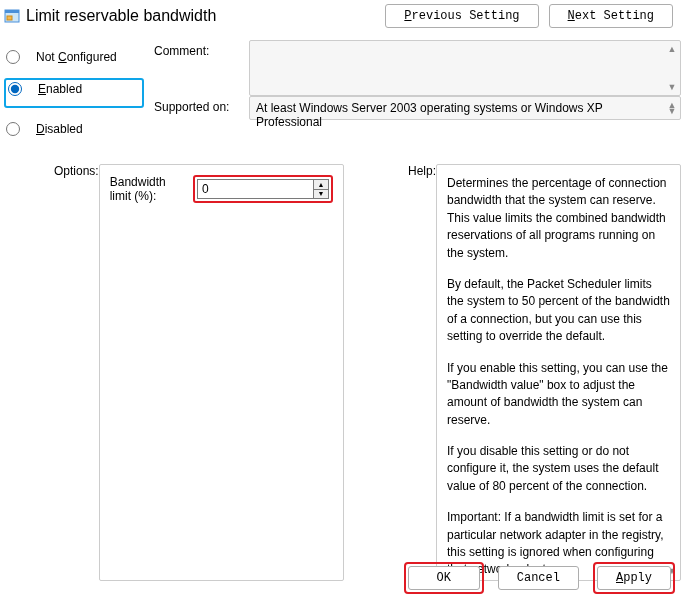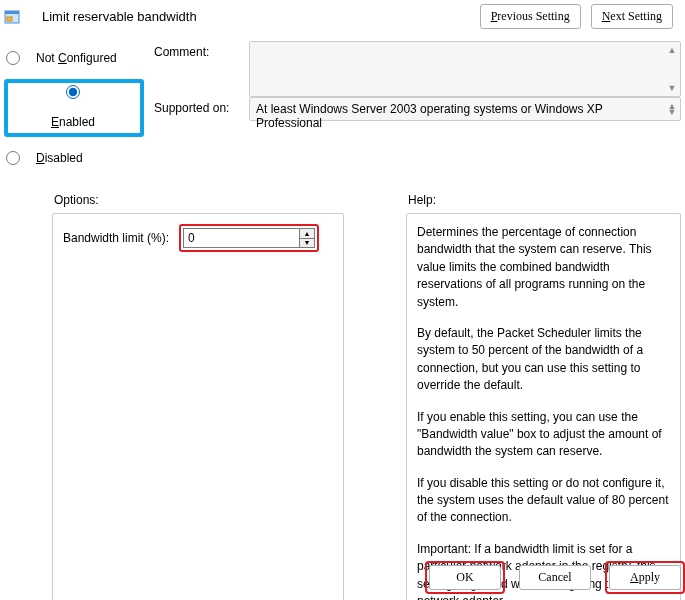--- a/index.html
+++ b/index.html
@@ -16,52 +16,51 @@
   .top-row {
     display: flex;
     align-items: center;
     padding: 4px 4px 0 4px;
   }
   .title-icon {
     width: 16px; height: 16px;
     margin: 0 6px 0 0;
     display: inline-flex;
   }
-  .title-text { flex: 1; font-size: 13px; margin-left: 16px; }
+  .title-text { flex: 1; font-size: 16px; }
   .top-buttons { display: flex; gap: 10px; margin-right: 8px; }
   .btn {
     background: #fff;
     border: 1px solid #adadad;
     border-radius: 3px;
-    padding: 4px 10px;
+    padding: 4px 18px;
     font-size: 12px;
     cursor: pointer;
-    font-family: Liberation Serif, serif;
+    font-family: Liberation Mono, monospace;
   }
   .u { text-decoration: underline; }
 
   .upper-body {
     display: flex;
     padding: 12px 4px 0 4px;
     gap: 10px;
   }
   .radios { width: 140px; padding-top: 6px; }
   .radio-row {
     display: flex; align-items: center;
     gap: 16px; padding: 4px 2px; margin-bottom: 10px;
     border-radius: 2px;
   }
   .radio-row input[type=radio] { margin: 0; width: 14px; height: 14px; accent-color: #0067c0;}
   .radio-row label { cursor: pointer; }
   .highlight-red {
-    border: 4px solid #0ea5e9;
+    border: 2px solid #0ea5e9;
     border-radius: 3px;
-    padding: 2px 4px 4px 2px;
+    padding: 2px 4px 10px 2px;
     margin-bottom: 10px;
-    flex-direction: column;
   }
   .fields { flex: 1; display: flex; flex-direction: column; gap: 0; }
   .field-row { display: flex; align-items: flex-start; gap: 10px; }
   .field-label { width: 85px; padding-top: 4px; }
   .ta-wrap {
     flex: 1; position: relative;
     border: 1px solid #cccccc;
     background: #f6f6f6;
     border-radius: 2px;
   }
@@ -77,21 +76,21 @@
     height: 24px; padding: 4px 20px 4px 6px;
     font-size: 12px; color: #000;
   }
 
   .columns {
     display: flex;
     gap: 14px;
     padding: 0 4px;
     margin-top: 14px;
   }
-  .col { flex: 1; display: flex; flex-direction: column; padding-left: 48px; }
+  .col { flex: 1; display: flex; flex-direction: row; padding-left: 48px; }
   .col-left { flex: 0 0 340px; }
   .col-header { font-size: 12px; margin-bottom: 6px; padding-left: 2px; }
   .panel {
     border: 1px solid #cccccc;
     background: #fff;
     border-radius: 2px;
     height: 417px;
     padding: 10px;
     position: relative;
     overflow: hidden;
@@ -128,21 +127,21 @@
   .help-panel p { margin: 0 0 14px 0; }
   .help-scroll {
     position: absolute; right: 0; bottom: 0;
     width: 16px; height: 16px;
     color: #888; font-size: 9px;
     display: flex; align-items: center; justify-content: center;
   }
 
   .bottom-bar {
     position: absolute;
-    bottom: 6px; right: 0;
+    bottom: 6px; right: 10px;
     display: flex; gap: 14px;
     align-items: center;
   }
   .btn-wide { min-width: 72px; text-align: center; }
   .hl-red-btn {
     border: 2px solid #e01b24;
     border-radius: 4px;
     padding: 2px;
     display: inline-flex;
   }

